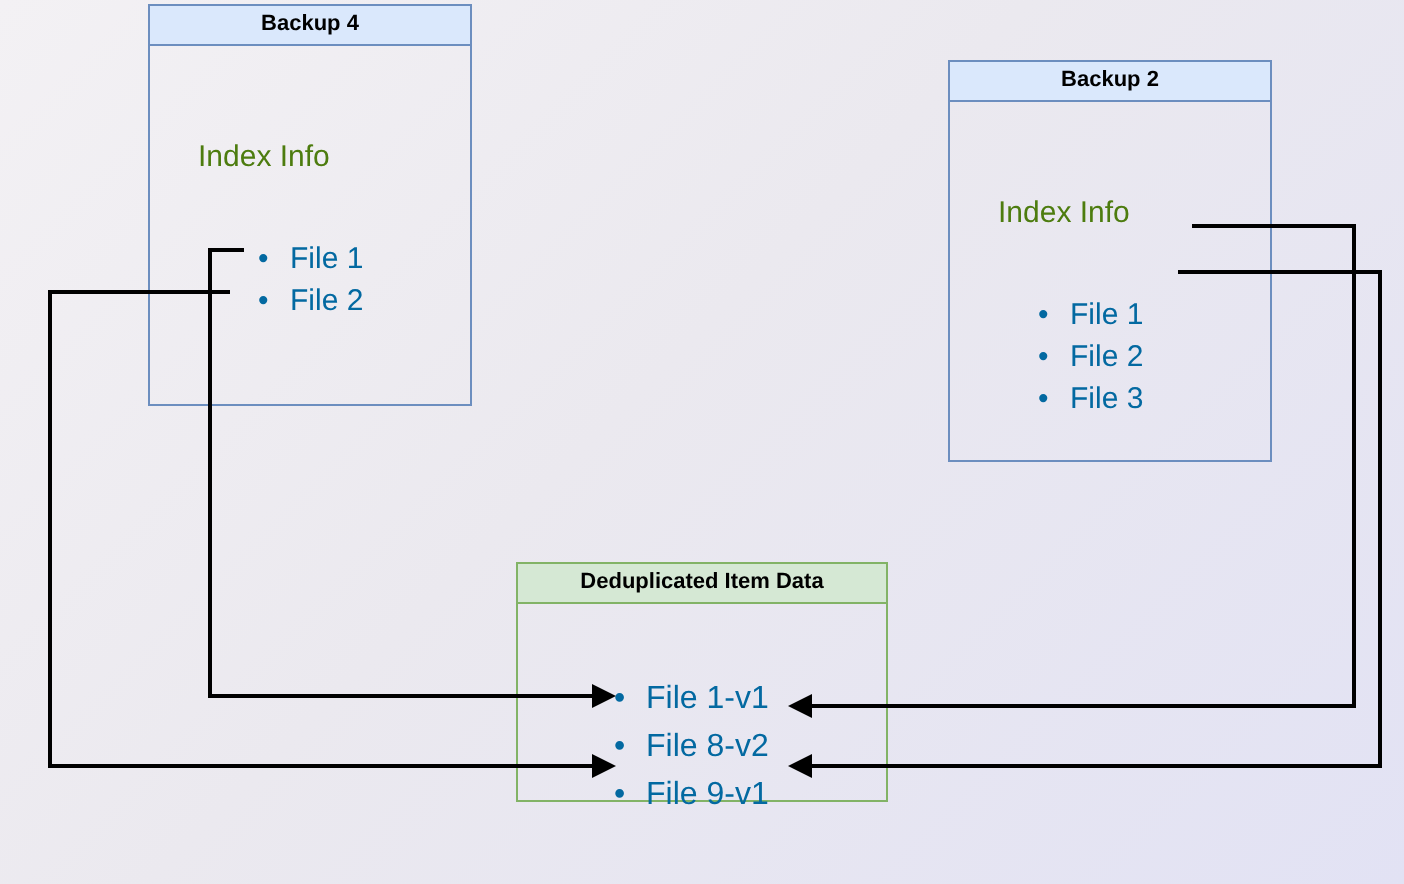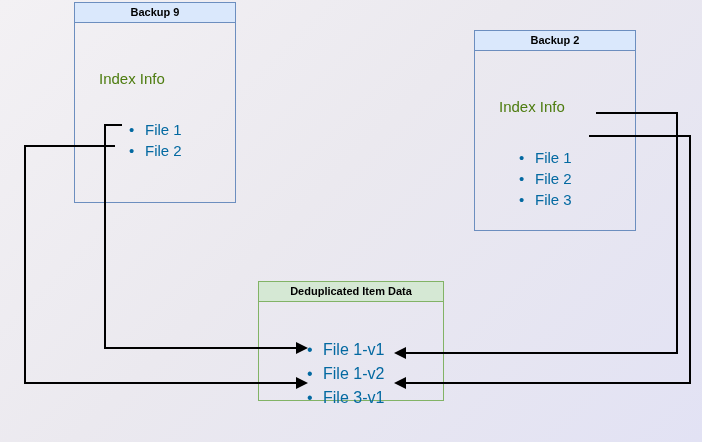--- a/index.html
+++ b/index.html
@@ -107,21 +107,21 @@
     fill: #000;
     stroke: none;
   }
 </style>
 </head>
 <body>
 
 <div id="stage">
 
   <div class="box" style="left:74px; top:2px; width:162px; height:201px;">
-    <div class="box-header">Backup 9</div>
+    <div class="box-header">Backup 4</div>
     <div class="box-body">
       <div class="index-label" style="left:24px; top:47px;">Index Info</div>
       <ul class="file-list" style="left:54px; top:96px;">
         <li>File 1</li>
         <li>File 2</li>
       </ul>
     </div>
   </div>
 
   <div class="box" style="left:474px; top:2px; width:162px; height:201px;margin-top:28px;">
@@ -134,22 +134,22 @@
         <li>File 3</li>
       </ul>
     </div>
   </div>
 
   <div class="box green" style="left:258px; top:281px; width:186px; height:120px;">
     <div class="box-header">Deduplicated Item Data</div>
     <div class="box-body">
       <ul class="file-list wide" style="left:48px; top:36px;">
         <li>File 1-v1</li>
-        <li>File 1-v2</li>
-        <li>File 3-v1</li>
+        <li>File 8-v2</li>
+        <li>File 9-v1</li>
       </ul>
     </div>
   </div>
 
   <svg id="wires" viewBox="0 0 702 442">
 
     <path d="M122,125 H105 V348 H296"></path>
     <polygon points="296,342 308,348 296,354"></polygon>
 
     <path d="M115,146 H25 V383 H296"></path>

